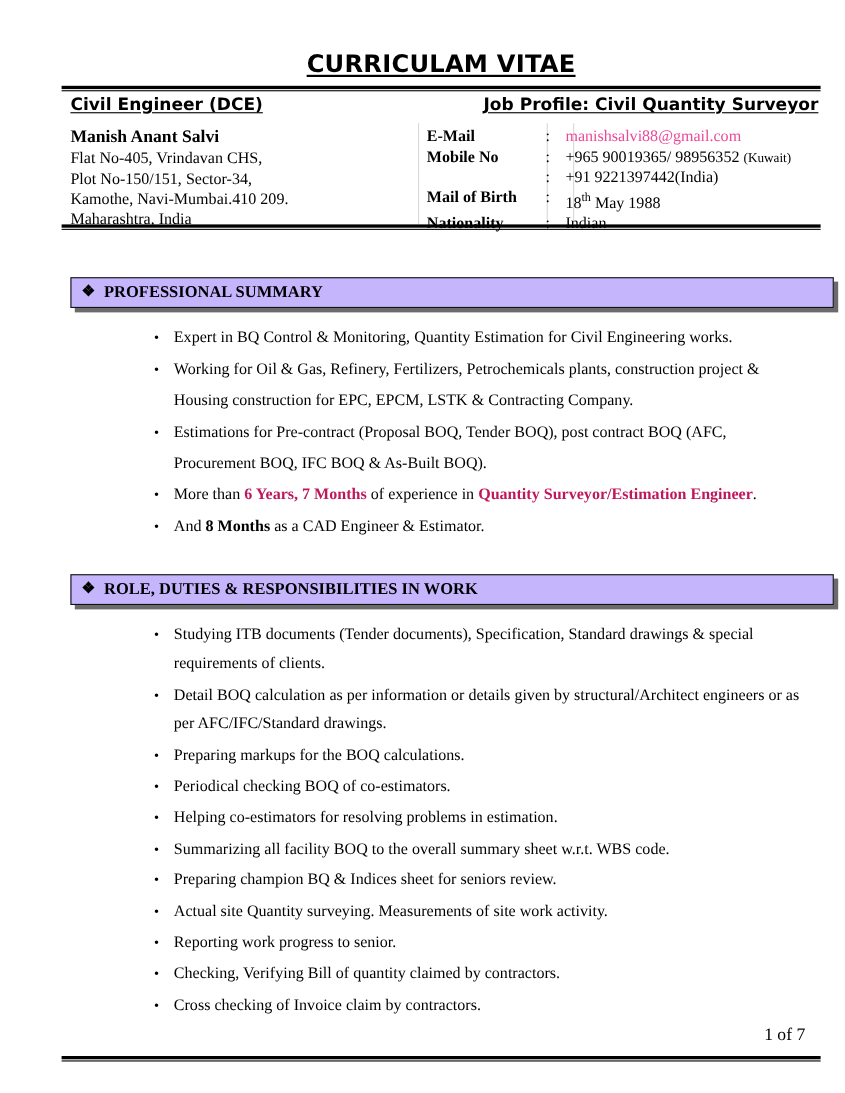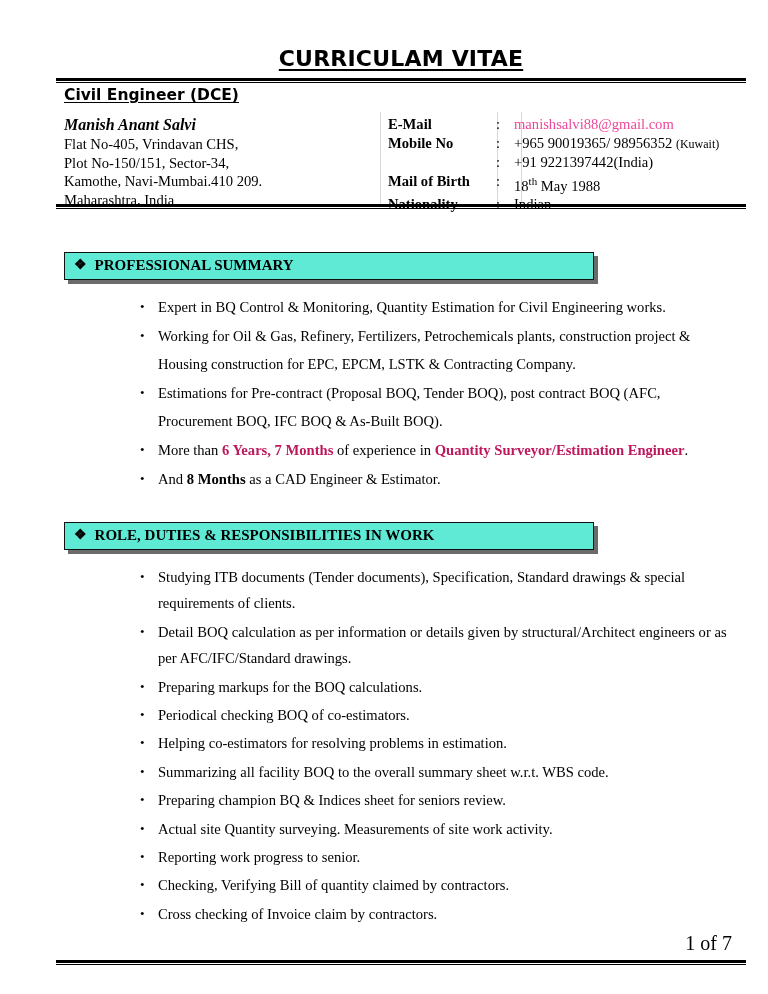--- a/index.html
+++ b/index.html
@@ -105,21 +105,20 @@
     left: 64px;
     top: 114px;
     width: 300px;
     font-size: 14.6px;
     line-height: 18.5px;
   }
   .addr-name {
     font-weight: bold;
     font-size: 16px;
     line-height: 21px;
-    font-style: italic;
   }
 
   .contact-table {
     position: absolute;
     left: 388px;
     top: 115px;
     width: 350px;
     font-size: 14.6px;
     line-height: 18.6px;
     border-collapse: collapse;
@@ -129,24 +128,24 @@
   .c-colon { width: 18px; }
   .c-value { white-space: nowrap; }
   .email-link { color: #ec4899; }
   .small-note { font-size: 12px; }
   sup { font-size: 11px; vertical-align: super; }
 
   
   .section-box {
     position: absolute;
     left: 64px;
-    width: 530px;
+    width: 694px;
     height: 28px;
     border: 1px solid #111;
-    background: #5eead4;
+    background: #c4b5fd;
     box-shadow: 4px 4px 0 0 #6b6b6b;
     box-sizing: border-box;
   }
   .section-box .sec-inner {
     position: absolute;
     left: 9px;
     top: 4px;
     font-size: 15px;
     font-weight: bold;
     white-space: nowrap;
@@ -180,34 +179,35 @@
   .loose .bullet-item { line-height: 26.4px; margin-bottom: 2px; }
 
   .b-blue { color: #be185d; font-weight: bold; }
   .b-bold { font-weight: bold; }
 
   
   .page-num {
     position: absolute;
     right: 36px;
     top: 932px;
-    font-size: 20px;
+    font-size: 16px;
   }
 </style>
 </head>
 <body>
 
 <div class="page">
 
   <div class="doc-title">CURRICULAM VITAE</div>
 
   <div class="rule-double-top"></div>
 
   <div class="role-line">
     <span class="role-title">Civil Engineer (DCE)</span>
+    <span class="job-profile">Job Profile: Civil Quantity Surveyor</span>
   </div>
 
   <div class="cell-sep" style="left:380px"></div>
   <div class="cell-sep" style="left:497px"></div>
   <div class="cell-sep" style="left:521px"></div>
 
   <div class="addr-block">
     <div class="addr-name">Manish Anant Salvi</div>
     <div>Flat No-405, Vrindavan CHS,</div>
     <div>Plot No-150/151, Sector-34,</div>

